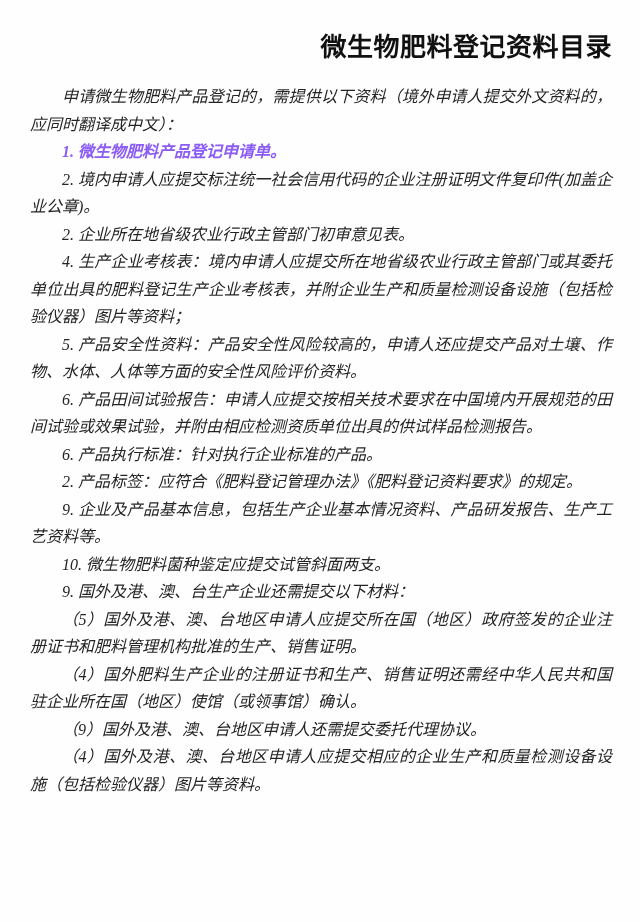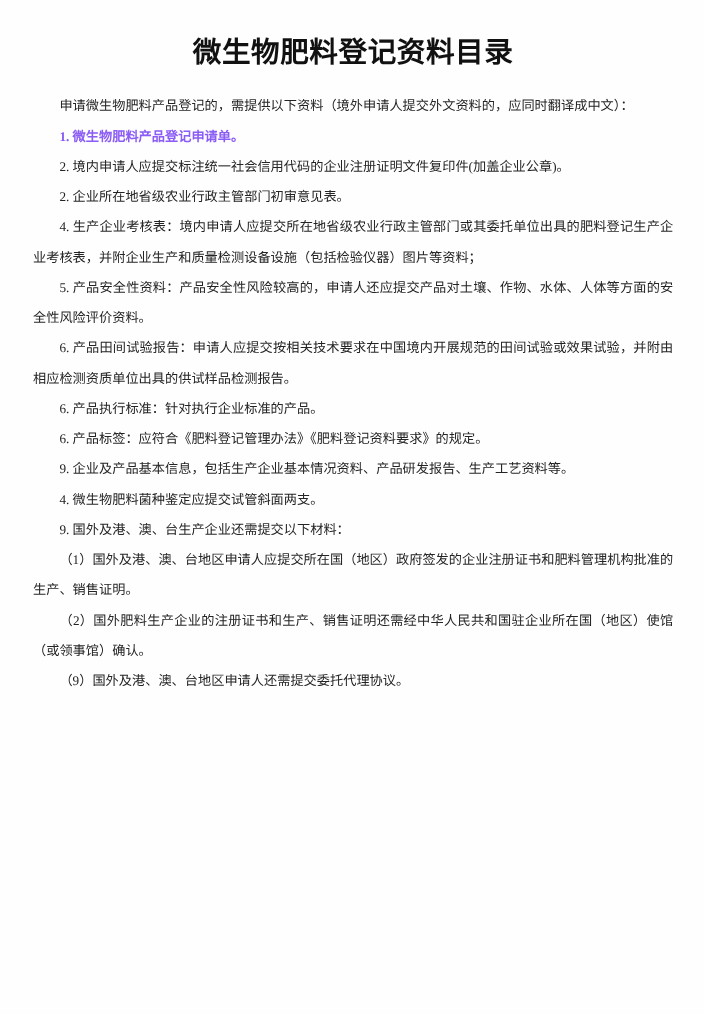--- a/index.html
+++ b/index.html
@@ -14,58 +14,60 @@
   }
   .page {
     box-sizing: border-box;
     width: 640px;
     height: 922px;
     background: #fefefe;
     padding: 31px 28px 0 30px;
   }
   .doc-title {
     margin: 0 0 20px 0;
-    text-align: center;
+    text-align: right;
     font-family: "Liberation Sans", "DejaVu Sans", sans-serif;
     font-weight: 900;
     font-size: 26px;
     line-height: 32px;
     color: #111111;
     letter-spacing: 0.5px;
   }
   .doc-body p {
     margin: 0;
     font-family: "Liberation Serif", "DejaVu Serif", serif;
-    font-size: 12px;
+    font-size: 16px;
     line-height: 27.5px;
     color: #242424;
     text-align: justify;
     text-indent: 2em;
     word-break: break-all;
+    font-style: italic;
   }
   .doc-body p.bold {
     font-weight: bold;
     color: #8b5cf6;
   }
 </style>
 </head>
 <body>
 
 <div class="page">
   <h1 class="doc-title">微生物肥料登记资料目录</h1>
   <div class="doc-body">
     <p>申请微生物肥料产品登记的，需提供以下资料（境外申请人提交外文资料的，应同时翻译成中文）：</p>
     <p class="bold">1. 微生物肥料产品登记申请单。</p>
     <p>2. 境内申请人应提交标注统一社会信用代码的企业注册证明文件复印件(加盖企业公章)。</p>
     <p>2. 企业所在地省级农业行政主管部门初审意见表。</p>
     <p>4. 生产企业考核表：境内申请人应提交所在地省级农业行政主管部门或其委托单位出具的肥料登记生产企业考核表，并附企业生产和质量检测设备设施（包括检验仪器）图片等资料；</p>
     <p>5. 产品安全性资料：产品安全性风险较高的，申请人还应提交产品对土壤、作物、水体、人体等方面的安全性风险评价资料。</p>
     <p>6. 产品田间试验报告：申请人应提交按相关技术要求在中国境内开展规范的田间试验或效果试验，并附由相应检测资质单位出具的供试样品检测报告。</p>
     <p>6. 产品执行标准：针对执行企业标准的产品。</p>
-    <p>6. 产品标签：应符合《肥料登记管理办法》《肥料登记资料要求》的规定。</p>
+    <p>2. 产品标签：应符合《肥料登记管理办法》《肥料登记资料要求》的规定。</p>
     <p>9. 企业及产品基本信息，包括生产企业基本情况资料、产品研发报告、生产工艺资料等。</p>
-    <p>4. 微生物肥料菌种鉴定应提交试管斜面两支。</p>
+    <p>10. 微生物肥料菌种鉴定应提交试管斜面两支。</p>
     <p>9. 国外及港、澳、台生产企业还需提交以下材料：</p>
-    <p>（1）国外及港、澳、台地区申请人应提交所在国（地区）政府签发的企业注册证书和肥料管理机构批准的生产、销售证明。</p>
-    <p>（2）国外肥料生产企业的注册证书和生产、销售证明还需经中华人民共和国驻企业所在国（地区）使馆（或领事馆）确认。</p>
+    <p>（5）国外及港、澳、台地区申请人应提交所在国（地区）政府签发的企业注册证书和肥料管理机构批准的生产、销售证明。</p>
+    <p>（4）国外肥料生产企业的注册证书和生产、销售证明还需经中华人民共和国驻企业所在国（地区）使馆（或领事馆）确认。</p>
     <p>（9）国外及港、澳、台地区申请人还需提交委托代理协议。</p>
+    <p>（4）国外及港、澳、台地区申请人应提交相应的企业生产和质量检测设备设施（包括检验仪器）图片等资料。</p>
   </div>
 </div>
 
 </body></html>

